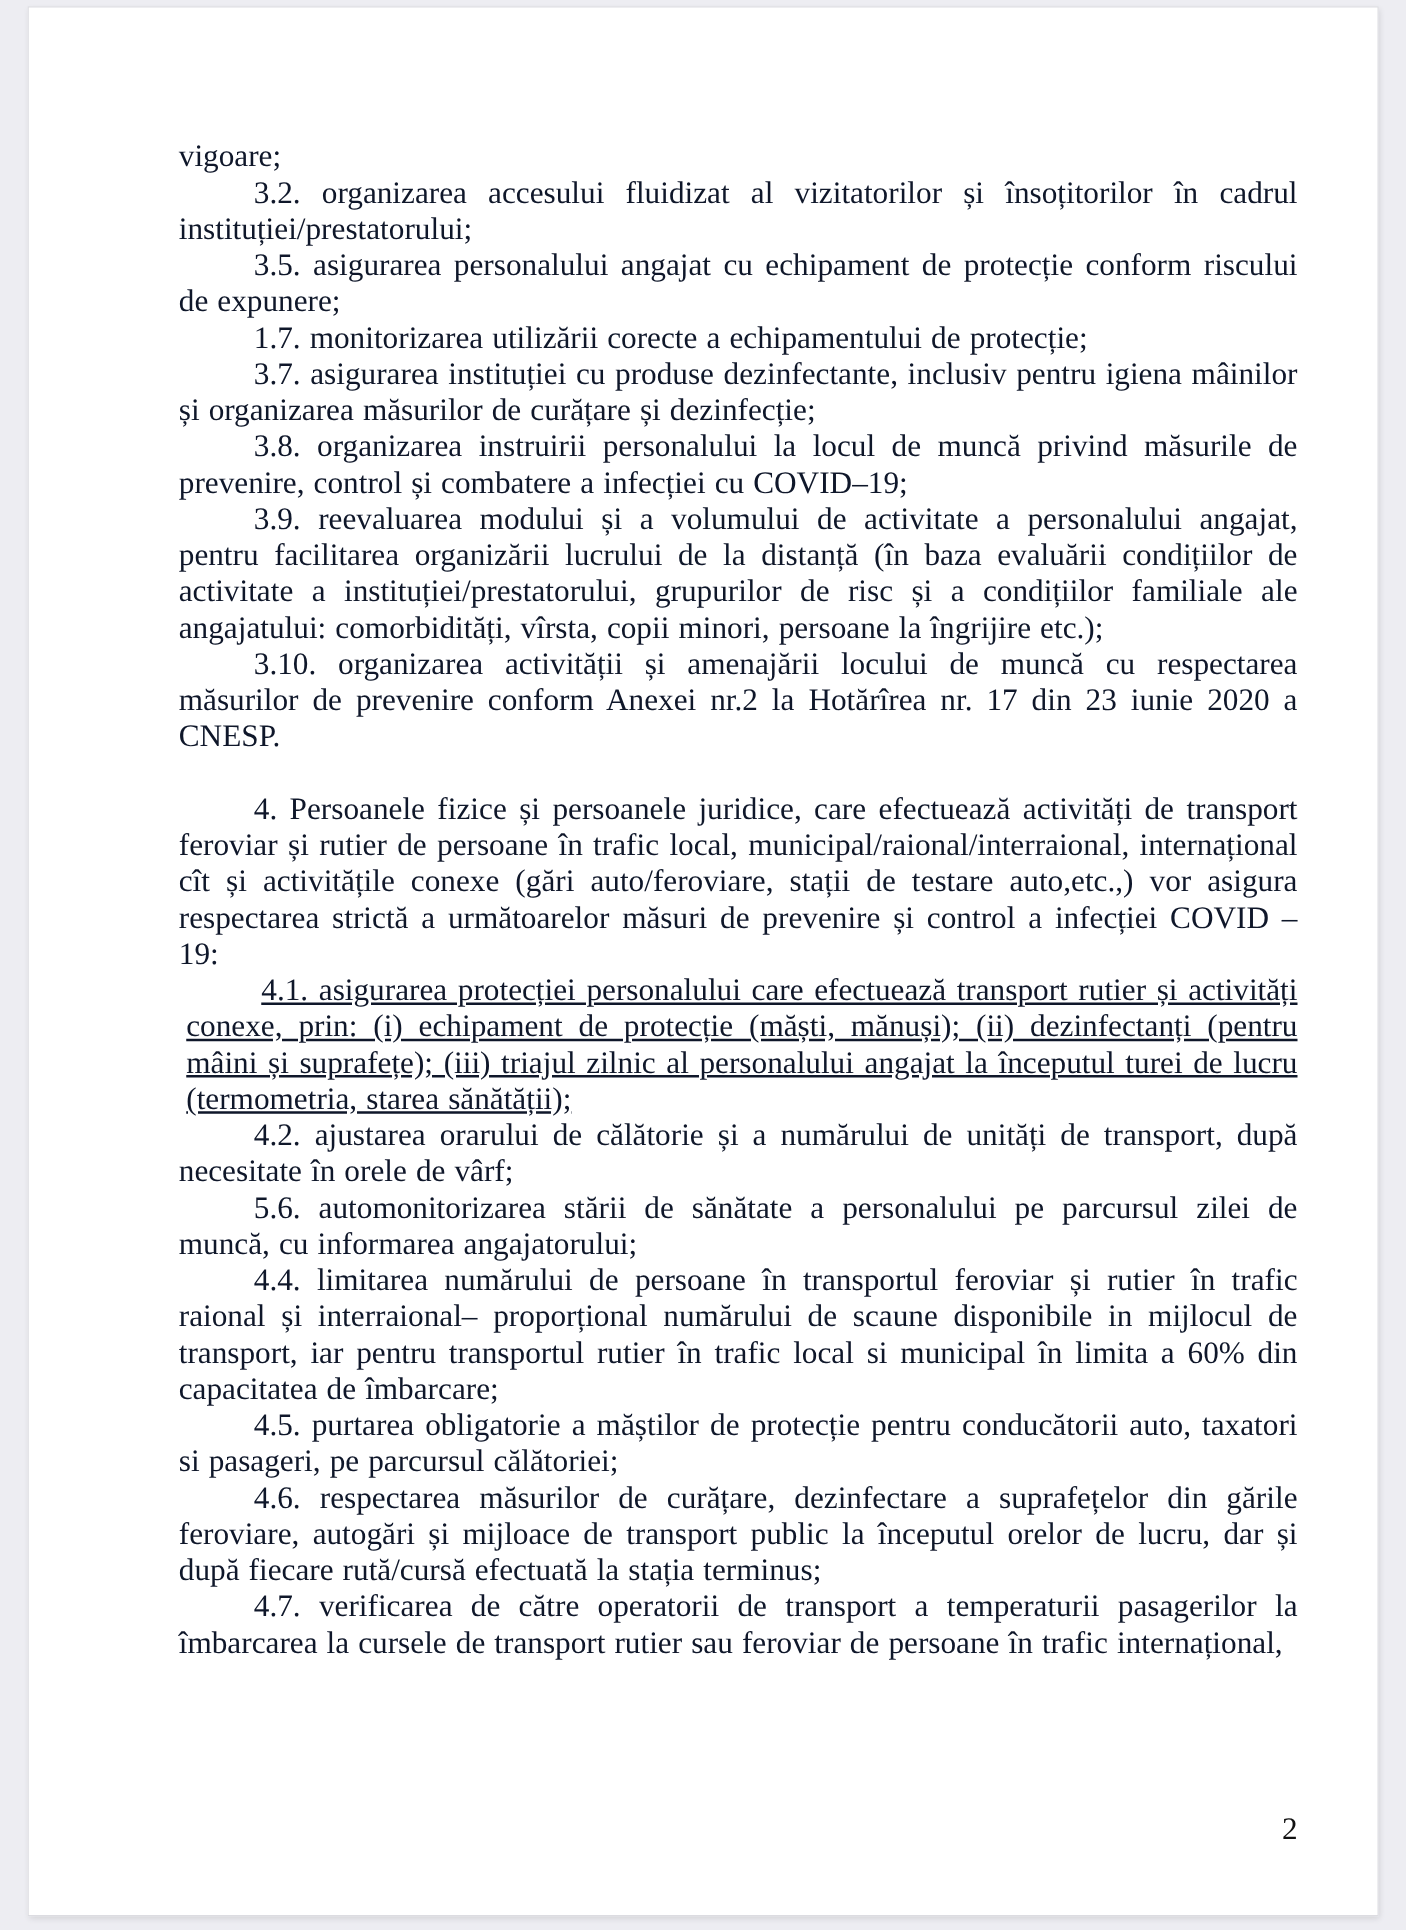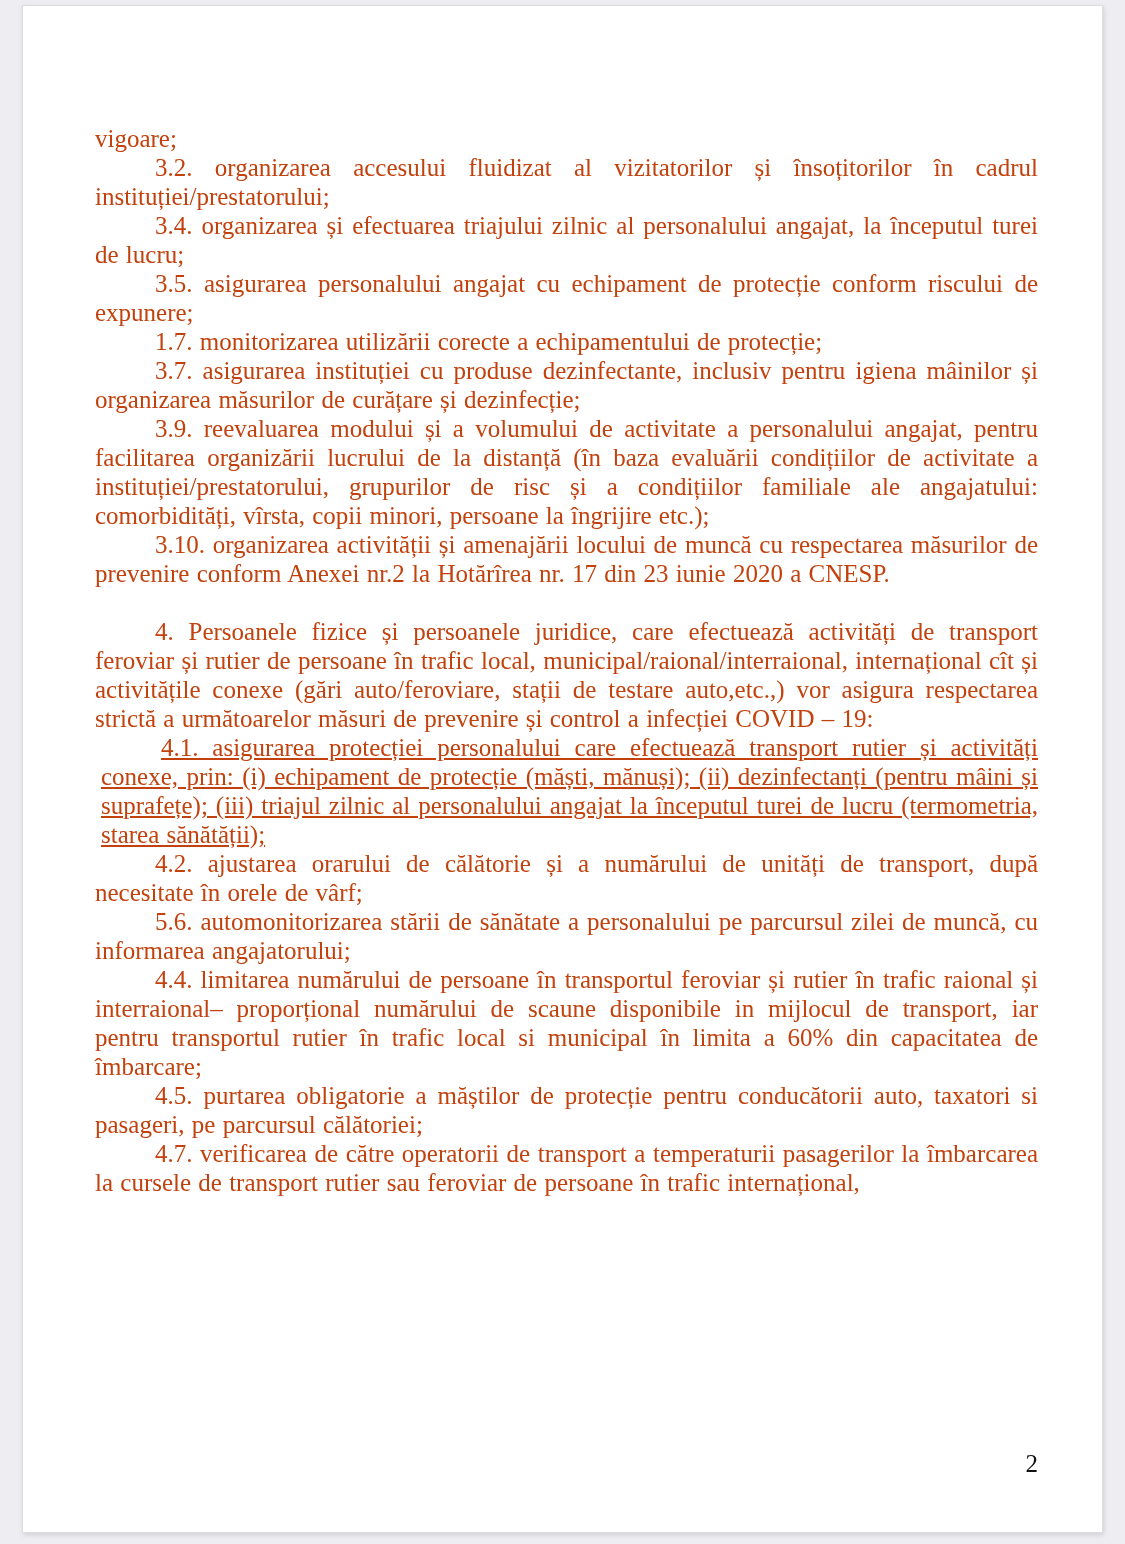--- a/index.html
+++ b/index.html
@@ -24,25 +24,25 @@
     width: 1081px;
     height: 1528px;
     background: #FFFFFF;
     border: 1px solid #DCDCE1;
     box-sizing: border-box;
     box-shadow: 1px 2px 5px rgba(0,0,0,0.12);
   }
   .content {
     position: absolute;
     left: 0;
-    top: 17px;
+    top: 4px;
     width: 100%;
     box-sizing: border-box;
-    padding: 101px 64px 0 72px;
-    color: #c2410c;
+    padding: 101px 64px 0 120px;
+    color: #0f172a;
   }
   .content p {
     margin: 0;
     font-size: 25px;
     line-height: 29px;
     text-align: justify;
     text-indent: 60px;
     word-spacing: 1px;
   }
   .content p.continuation {
@@ -65,29 +65,30 @@
   }
 </style>
 </head>
 <body>
 
 <div class="stage">
   <div class="page">
     <div class="content">
       <p class="continuation">vigoare;</p>
       <p>3.2. organizarea accesului fluidizat al vizitatorilor și însoțitorilor în cadrul instituției/prestatorului;</p>
-      <p>3.4. organizarea și efectuarea triajului zilnic al personalului angajat, la începutul turei de lucru;</p>
       <p>3.5. asigurarea personalului angajat cu echipament de protecție conform riscului de expunere;</p>
       <p>1.7. monitorizarea utilizării corecte a echipamentului de protecție;</p>
       <p>3.7. asigurarea instituției cu produse dezinfectante, inclusiv pentru igiena mâinilor și organizarea măsurilor de curățare și dezinfecție;</p>
+      <p>3.8. organizarea instruirii personalului la locul de muncă privind măsurile de prevenire, control și combatere a infecției cu COVID–19;</p>
       <p>3.9. reevaluarea modului și a volumului de activitate a personalului angajat, pentru facilitarea organizării lucrului de la distanță (în baza evaluării condițiilor de activitate a instituției/prestatorului, grupurilor de risc și a condițiilor familiale ale angajatului: comorbidități, vîrsta, copii minori, persoane la îngrijire etc.);</p>
       <p>3.10. organizarea activității și amenajării locului de muncă cu respectarea măsurilor de prevenire conform Anexei nr.2 la Hotărîrea nr. 17 din 23 iunie 2020 a CNESP.</p>
       <p class="section-start">4. Persoanele fizice și persoanele juridice, care efectuează activități de transport feroviar și rutier de persoane în trafic local, municipal/raional/interraional, internațional cît și activitățile conexe (gări auto/feroviare, stații de testare auto,etc.,) vor asigura respectarea strictă a următoarelor măsuri de prevenire și control a infecției COVID – 19:</p>
       <p class="shifted">4.1. asigurarea protecției personalului care efectuează transport rutier și activități conexe, prin: (i) echipament de protecție (măști, mănuși); (ii) dezinfectanți (pentru mâini și suprafețe); (iii) triajul zilnic al personalului angajat la începutul turei de lucru (termometria, starea sănătății);</p>
       <p>4.2. ajustarea orarului de călătorie și a numărului de unități de transport, după necesitate în orele de vârf;</p>
       <p>5.6. automonitorizarea stării de sănătate a personalului pe parcursul zilei de muncă, cu informarea angajatorului;</p>
       <p>4.4. limitarea numărului de persoane în transportul feroviar și rutier în trafic raional și interraional– proporțional numărului de scaune disponibile in mijlocul de transport, iar pentru transportul rutier în trafic local si municipal în limita a 60% din capacitatea de îmbarcare;</p>
       <p>4.5. purtarea obligatorie a măștilor de protecție pentru conducătorii auto, taxatori si pasageri, pe parcursul călătoriei;</p>
+      <p>4.6. respectarea măsurilor de curățare, dezinfectare a suprafețelor din gările feroviare, autogări și mijloace de transport public la începutul orelor de lucru, dar și după fiecare rută/cursă efectuată la stația terminus;</p>
       <p>4.7. verificarea de către operatorii de transport a temperaturii pasagerilor la îmbarcarea la cursele de transport rutier sau feroviar de persoane în trafic internațional,</p>
     </div>
     <div class="footer">2</div>
   </div>
 </div>
 
 </body></html>

